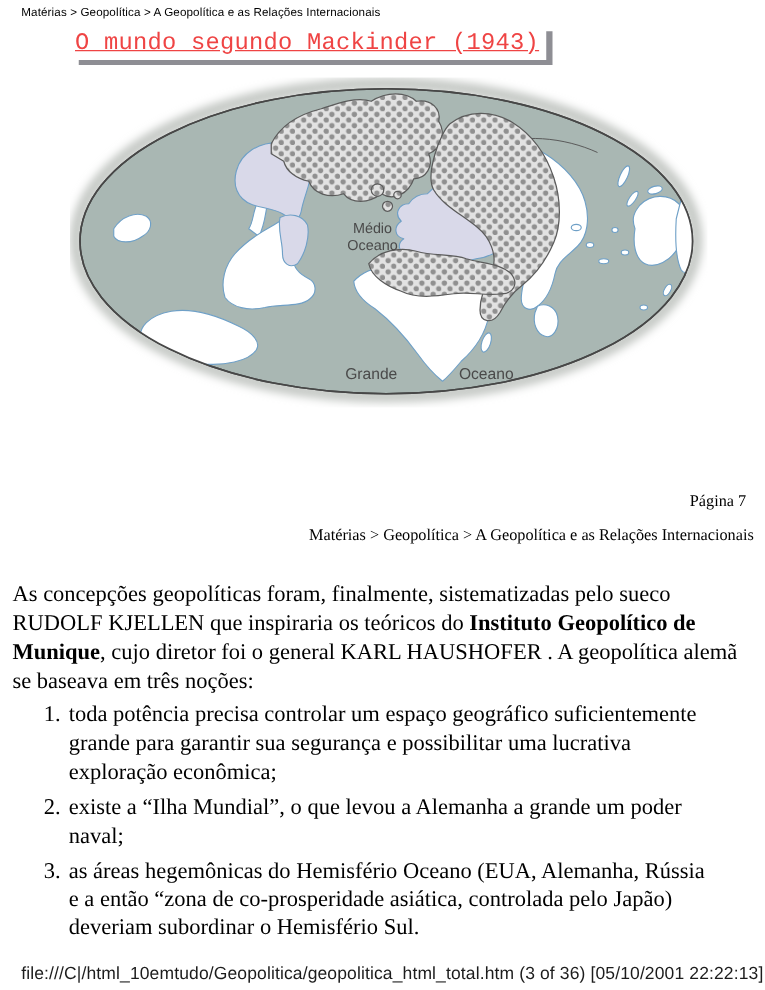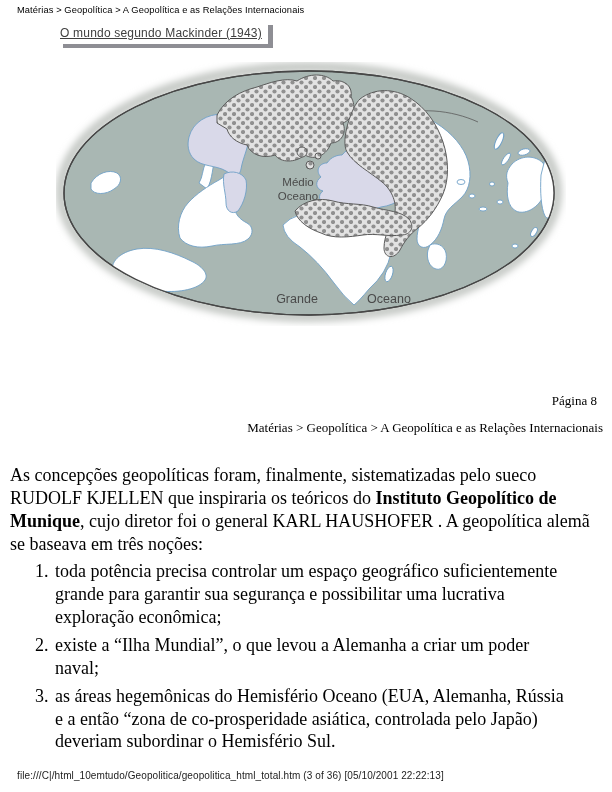--- a/index.html
+++ b/index.html
@@ -9,38 +9,38 @@
   }
   .sans{font-family:"Liberation Sans",sans-serif;}
   #header-breadcrumb{
     position:absolute;left:17px;top:5px;font-size:9.3px;letter-spacing:.1px;color:#000;
   }
   #map-title-box{
     position:absolute;left:58px;top:21px;z-index:3;background:#fff;
     padding:2px 6px 3px 2px;box-shadow:5px 4px 0 0 #8e8e94;
   }
   #map-title-box a{
-    font-family:Liberation Sans, sans-serif;font-size:12px;color:#404040;
+    font-family:Liberation Mono, monospace;font-size:19px;color:#ef4444;
     text-decoration:underline;letter-spacing:.2px;
   }
   #map-wrap{position:absolute;left:56px;top:62px;width:510px;height:264px;z-index:1;}
   #page-number{
     position:absolute;right:15px;top:393px;font-size:13px;
   }
   #section-breadcrumb{
     position:absolute;right:9px;top:420px;font-size:13px;white-space:nowrap;
   }
   #article{
     position:absolute;left:10px;top:464px;width:592px;font-size:18px;line-height:1.27;
   }
   #article p{margin:0;}
   #article ol{margin:5px 0 0 0;padding-left:43px;width:555px;box-sizing:border-box;}
   #article li{margin-bottom:5px;padding-left:2px;}
   #footer-url{
-    position:absolute;left:17px;top:770px;font-size:10px;color:#1c1c1c;letter-spacing:.1px;
+    position:absolute;left:17px;top:770px;font-size:14px;color:#1c1c1c;letter-spacing:.1px;
   }
   svg text{font-family:"Liberation Sans",sans-serif;fill:#4a4a4a;}
 </style>
 </head>
 <body>
 
 <div id="header-breadcrumb" class="sans">Matérias &gt; Geopolítica &gt; A Geopolítica e as Relações Internacionais</div>
 
 <div id="map-title-box">
   <a href="#">O mundo segundo Mackinder (1943)</a>
@@ -112,26 +112,26 @@
       <text x="242" y="124" font-size="11.5" text-anchor="middle">Médio</text>
       <text x="242" y="138" font-size="11.5" text-anchor="middle">Oceano</text>
       <text x="241" y="241" font-size="12.5" text-anchor="middle">Grande</text>
       <text x="333" y="241" font-size="12.5" text-anchor="middle">Oceano</text>
     </g>
 
     <ellipse cx="253" cy="131" rx="245" ry="122" fill="none" stroke="#474747" stroke-width="1.3"></ellipse>
   </svg>
 </div>
 
-<div id="page-number">Página 8</div>
+<div id="page-number">Página 7</div>
 
 <div id="section-breadcrumb">Matérias &gt; Geopolítica &gt; A Geopolítica e as Relações Internacionais</div>
 
 <div id="article">
   <p><span>As concepções geopolíticas foram, finalmente, sistematizadas pelo sueco RUDOLF KJELLEN que inspiraria os teóricos do </span><b>Instituto Geopolítico de Munique</b><span>, cujo diretor foi o general KARL HAUSHOFER . A geopolítica alemã se baseava em três noções:</span></p>
   <ol>
     <li>toda potência precisa controlar um espaço geográfico suficientemente grande para garantir sua segurança e possibilitar uma lucrativa exploração econômica;</li>
-    <li>existe a “Ilha Mundial”, o que levou a Alemanha a criar um poder naval;</li>
+    <li>existe a “Ilha Mundial”, o que levou a Alemanha a grande um poder naval;</li>
     <li>as áreas hegemônicas do Hemisfério Oceano (EUA, Alemanha, Rússia e a então “zona de co-prosperidade asiática, controlada pelo Japão) deveriam subordinar o Hemisfério Sul.</li>
   </ol>
 </div>
 
 <div id="footer-url" class="sans">file:///C|/html_10emtudo/Geopolitica/geopolitica_html_total.htm (3 of 36) [05/10/2001 22:22:13]</div>
 
 </body></html>

